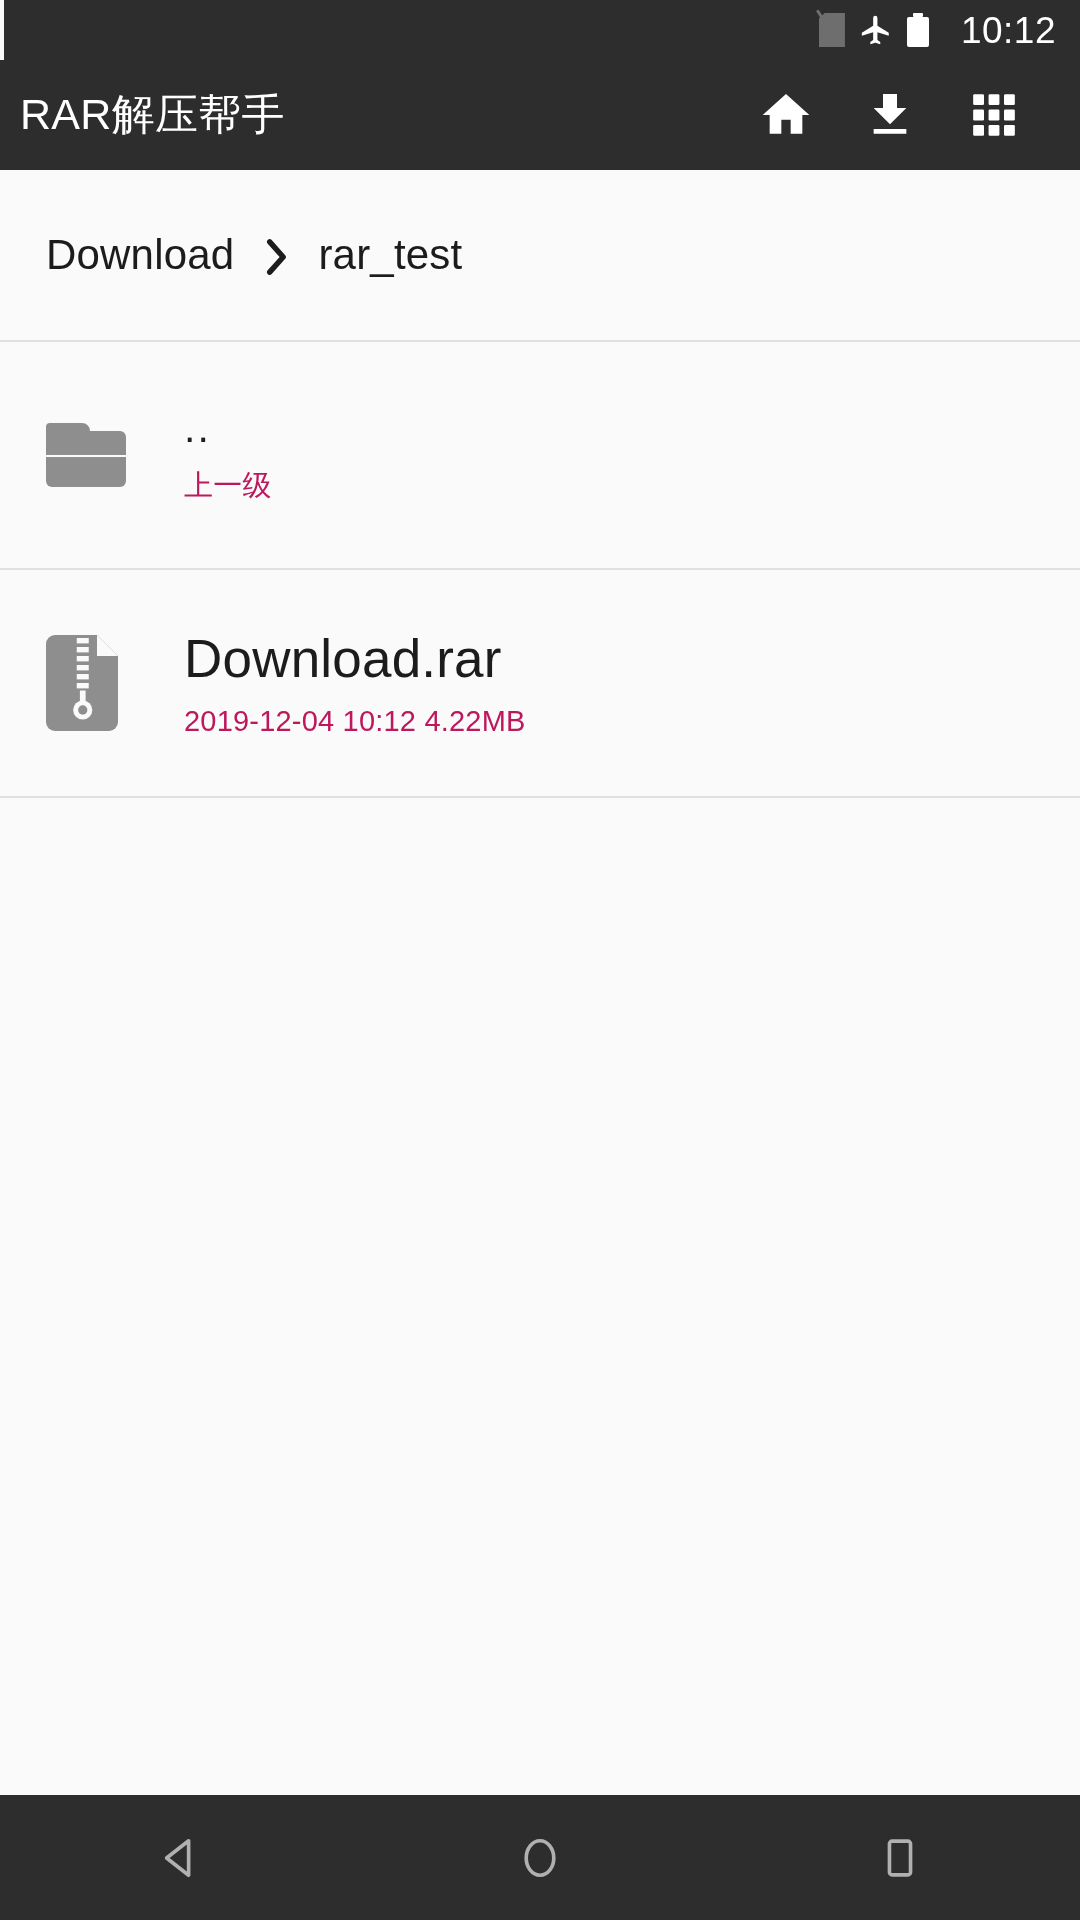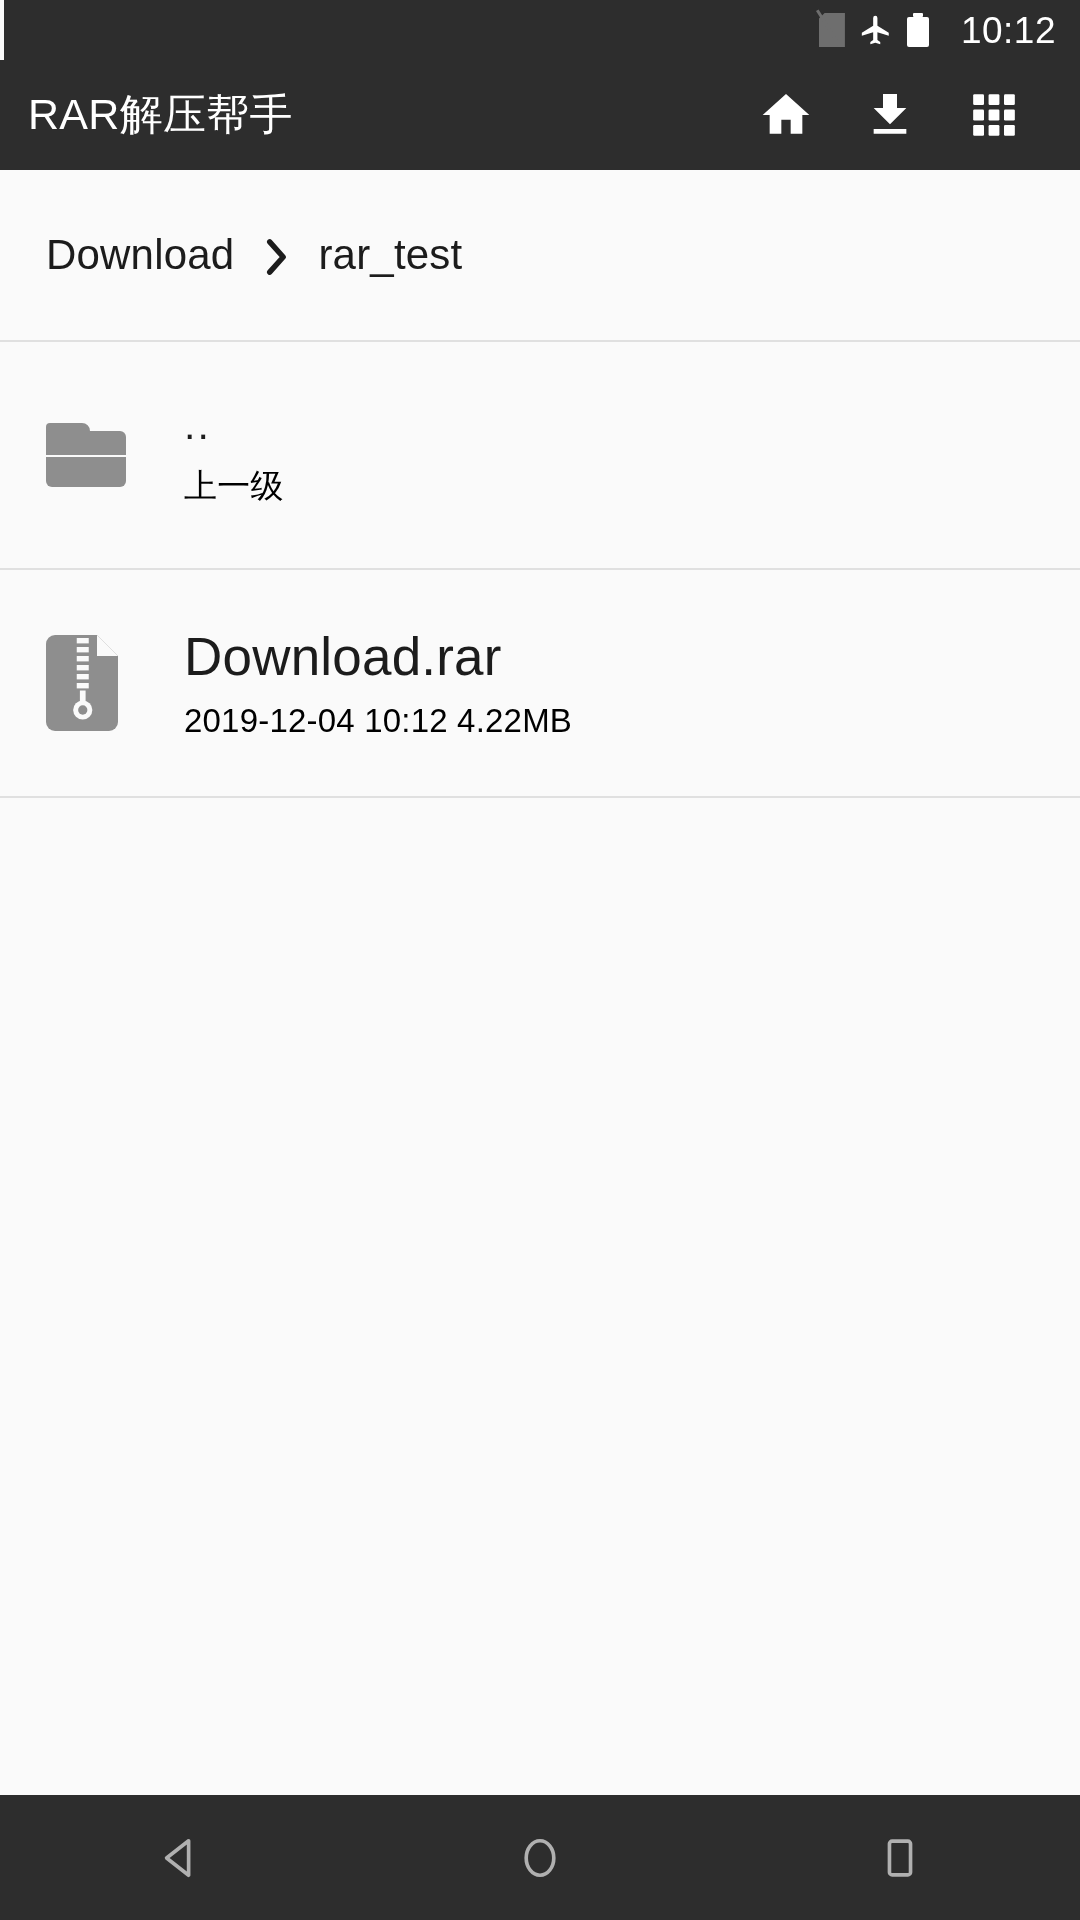--- a/index.html
+++ b/index.html
@@ -39,21 +39,21 @@
   }
   .icon-battery .shell{
     position:absolute; top:4px; left:0; width:22px; height:30px;
     background:#fff; border-radius:2px;
   }
 
   
   .appbar{
     position:absolute; top:60px; left:0; width:1080px; height:110px;
     background:#2d2d2d; display:flex; align-items:center;
-    padding:0 34px 0 28px;
+    padding:0 34px 0 20px;
   }
   .app-title{
     color:#ffffff; font-size:43px; font-weight:400; letter-spacing:0.3px;
     white-space:nowrap; flex:1;
   }
   .appbar-actions{ display:flex; align-items:center; gap:0px; }
   .appbar-btn{
     width:104px; height:104px; display:flex; align-items:center;
     justify-content:center; cursor:pointer;
   }
@@ -82,21 +82,21 @@
     width:1080px; height:226px; display:flex; align-items:center;
     padding-left:46px; background:#fafafa; cursor:pointer;
   }
   .row-icon{
     width:110px; min-width:110px; display:flex; align-items:center;
     justify-content:flex-start;
   }
   .row-text{ display:flex; flex-direction:column; justify-content:center;
              margin-left:28px; }
   .row-title{ font-size:53px; color:#1c1c1c; line-height:1.18; letter-spacing:0.2px; }
-  .row-sub{ font-size:33px; color:#000000; margin-top:14px; letter-spacing:0.2px; }
+  .row-sub{ font-size:29px; color:#be185d; margin-top:14px; letter-spacing:0.2px; }
   .row-title.dots{ font-size:41px; letter-spacing:2px; }
 
   
   .folder-ico{ width:80px; height:64px; position:relative; }
   .folder-ico .tab{
     position:absolute; top:0; left:0; width:44px; height:16px;
     background:#8e8e8e; border-radius:4px 8px 0 0;
   }
   .folder-ico .lid{
     position:absolute; top:8px; left:0; width:80px; height:24px;

